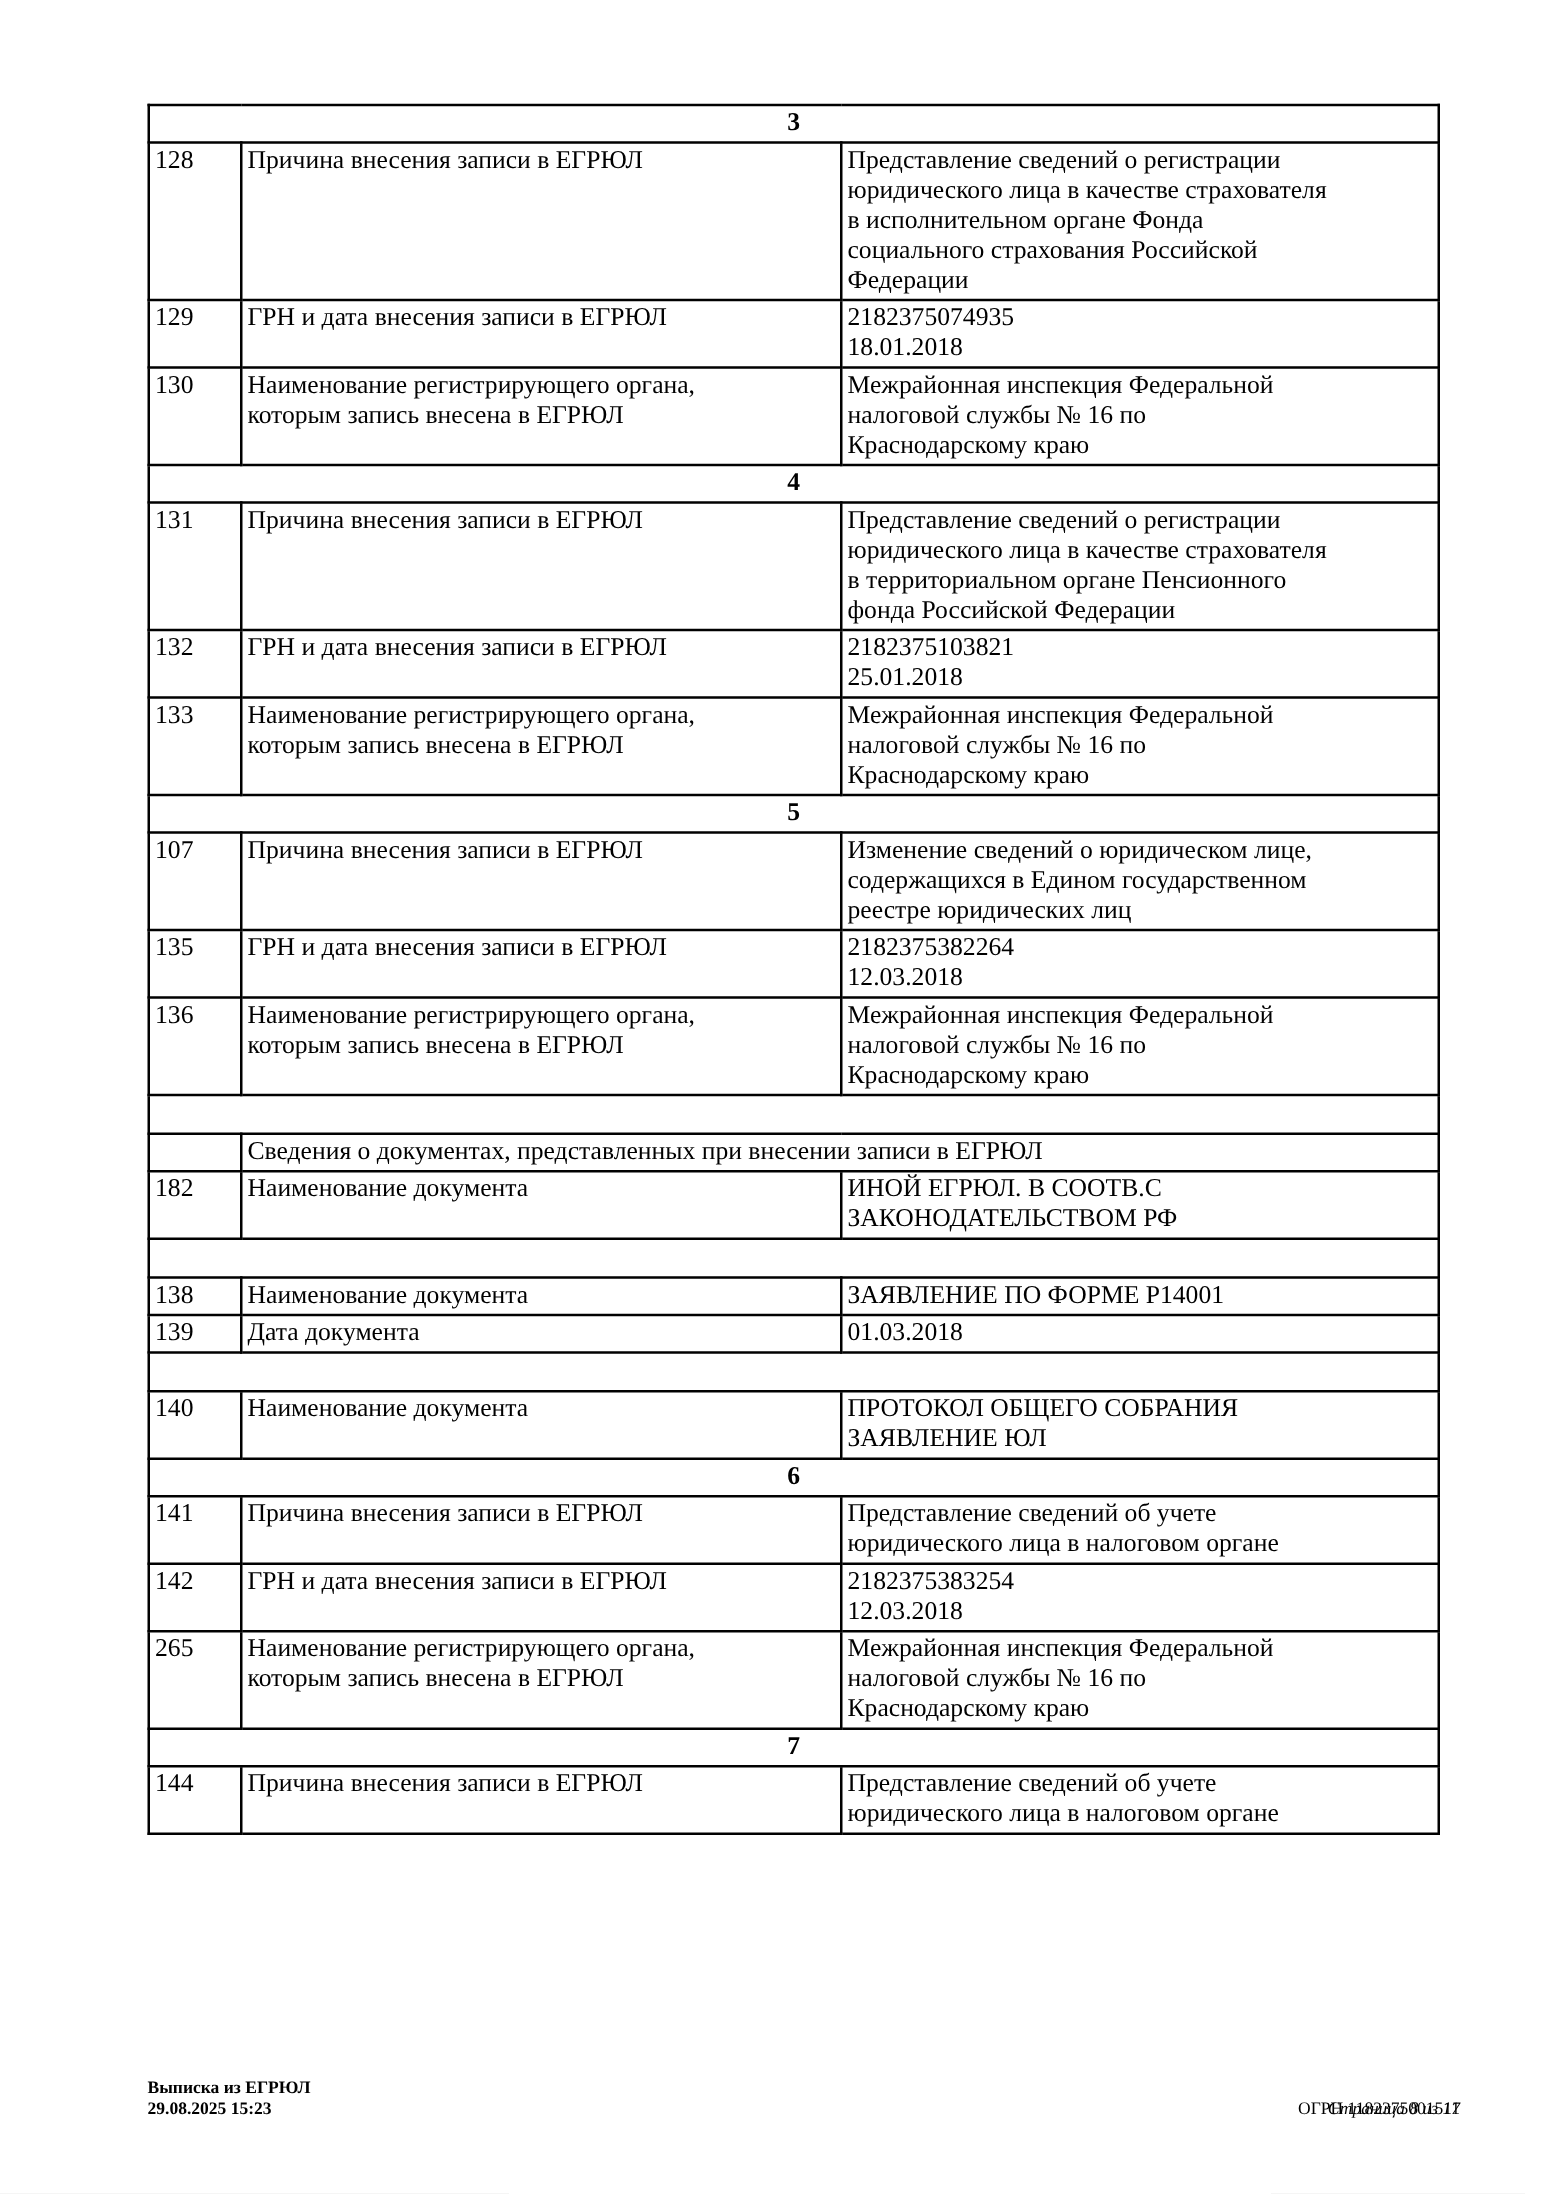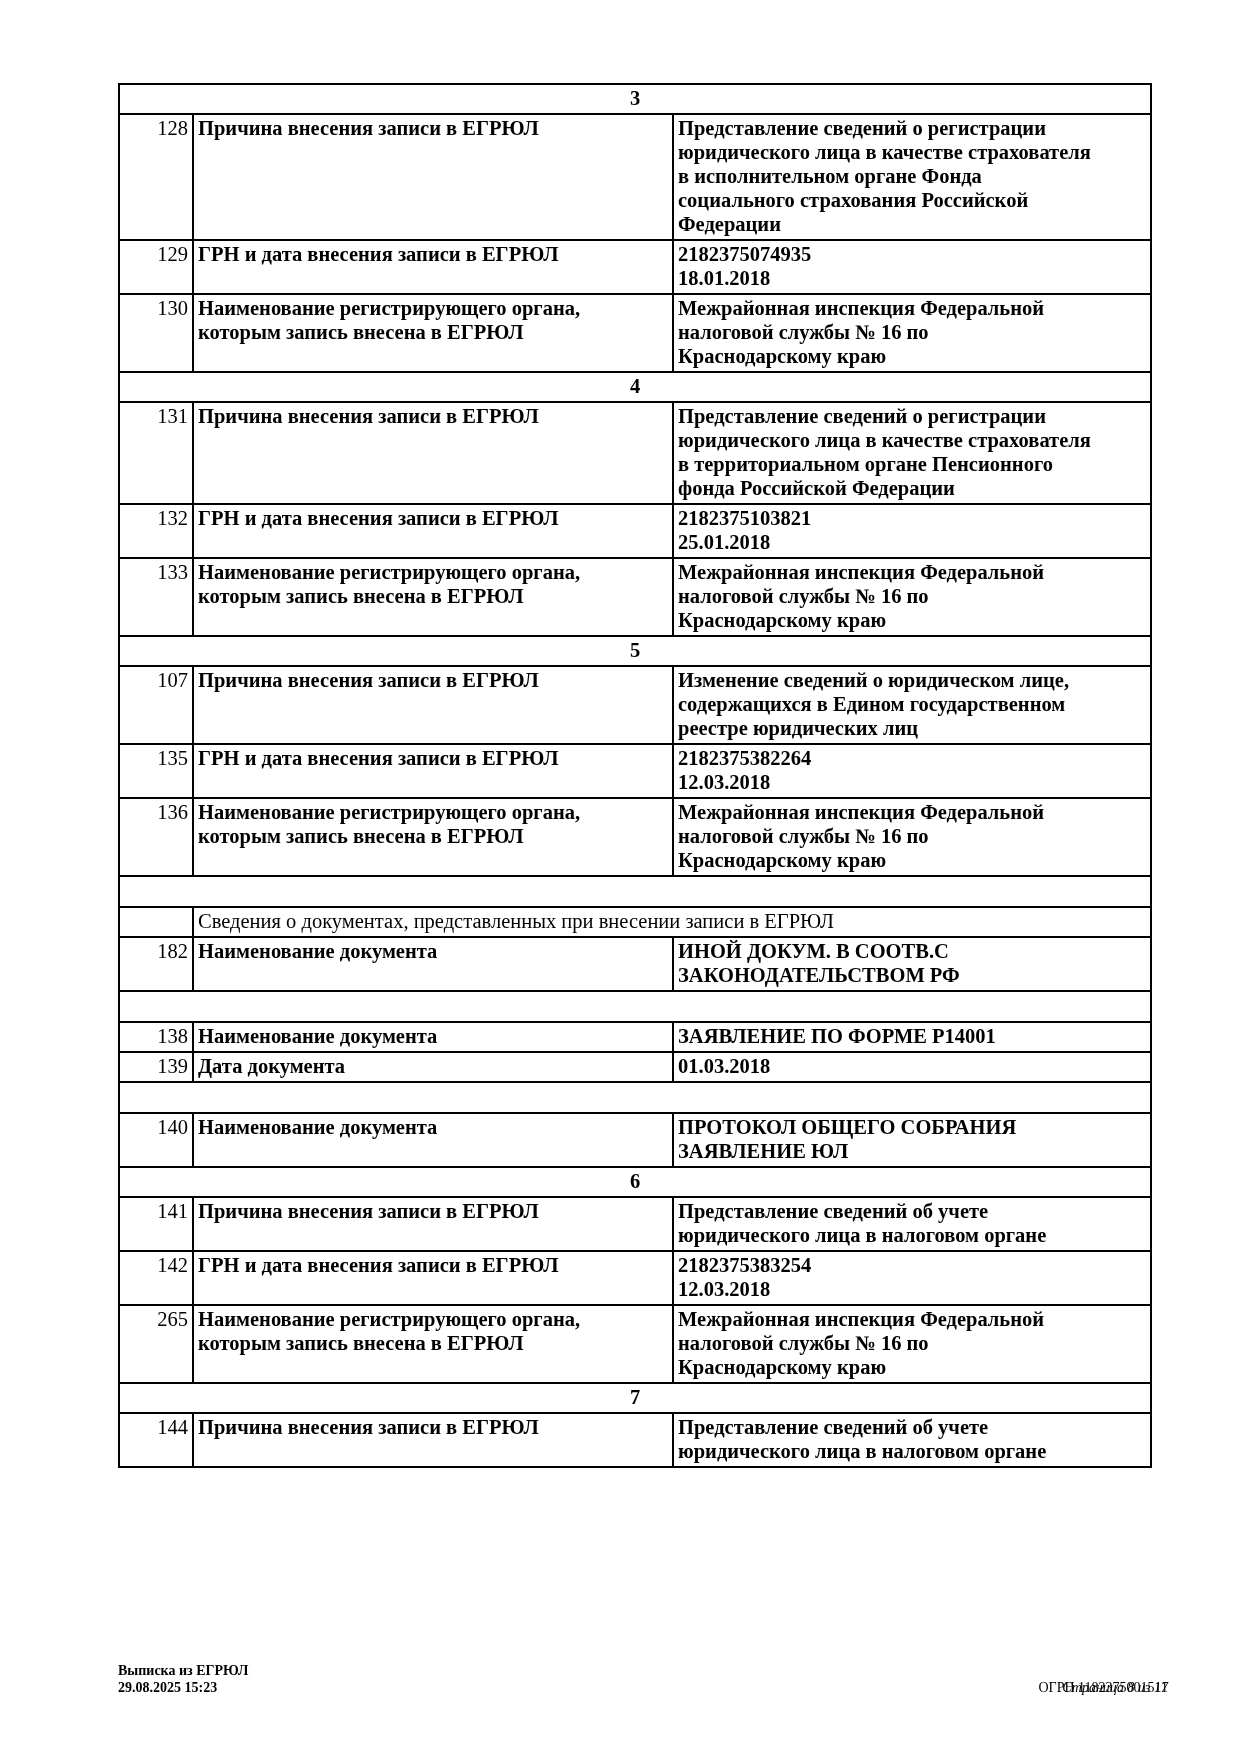--- a/index.html
+++ b/index.html
@@ -21,22 +21,22 @@
     table-layout: fixed;
   }
   table.egrul-table td {
     border: 2px solid #000;
     vertical-align: top;
     font-size: 20.5px;
     line-height: 24px;
     padding: 1px 4px 3px 4px;
     overflow: hidden;
   }
-  td.num-cell { text-align: right; margin-left: 24px; }
-  td.label-cell, td.value-cell { padding-left: 5px; font-weight: bold; }
+  td.num-cell { text-align: left; margin-left: 24px; }
+  td.label-cell, td.value-cell { padding-left: 5px; }
   td.section-cell {
     text-align: center;
     font-weight: bold;
     padding: 2px 0 3px 0;
   }
   td.blank-cell { height: 31px; }
   td.subheader-cell { padding-left: 5px; }
   .line { white-space: nowrap; }
   .footer {
     position: absolute;
@@ -179,21 +179,21 @@
         <tr class="row-subheader">
           <td class="num-cell"></td>
           <td class="subheader-cell" colspan="2">Сведения о документах, представленных при внесении записи в ЕГРЮЛ</td>
         </tr>
         <tr class="row-data">
           <td class="num-cell">182</td>
           <td class="label-cell">
             <div class="line">Наименование документа</div>
           </td>
           <td class="value-cell">
-            <div class="line">ИНОЙ ДОКУМ. В СООТВ.С</div>
+            <div class="line">ИНОЙ ЕГРЮЛ. В СООТВ.С</div>
             <div class="line">ЗАКОНОДАТЕЛЬСТВОМ РФ</div>
           </td>
         </tr>
         <tr class="row-blank">
           <td class="blank-cell" colspan="3"></td>
         </tr>
         <tr class="row-data">
           <td class="num-cell">138</td>
           <td class="label-cell">
             <div class="line">Наименование документа</div>

